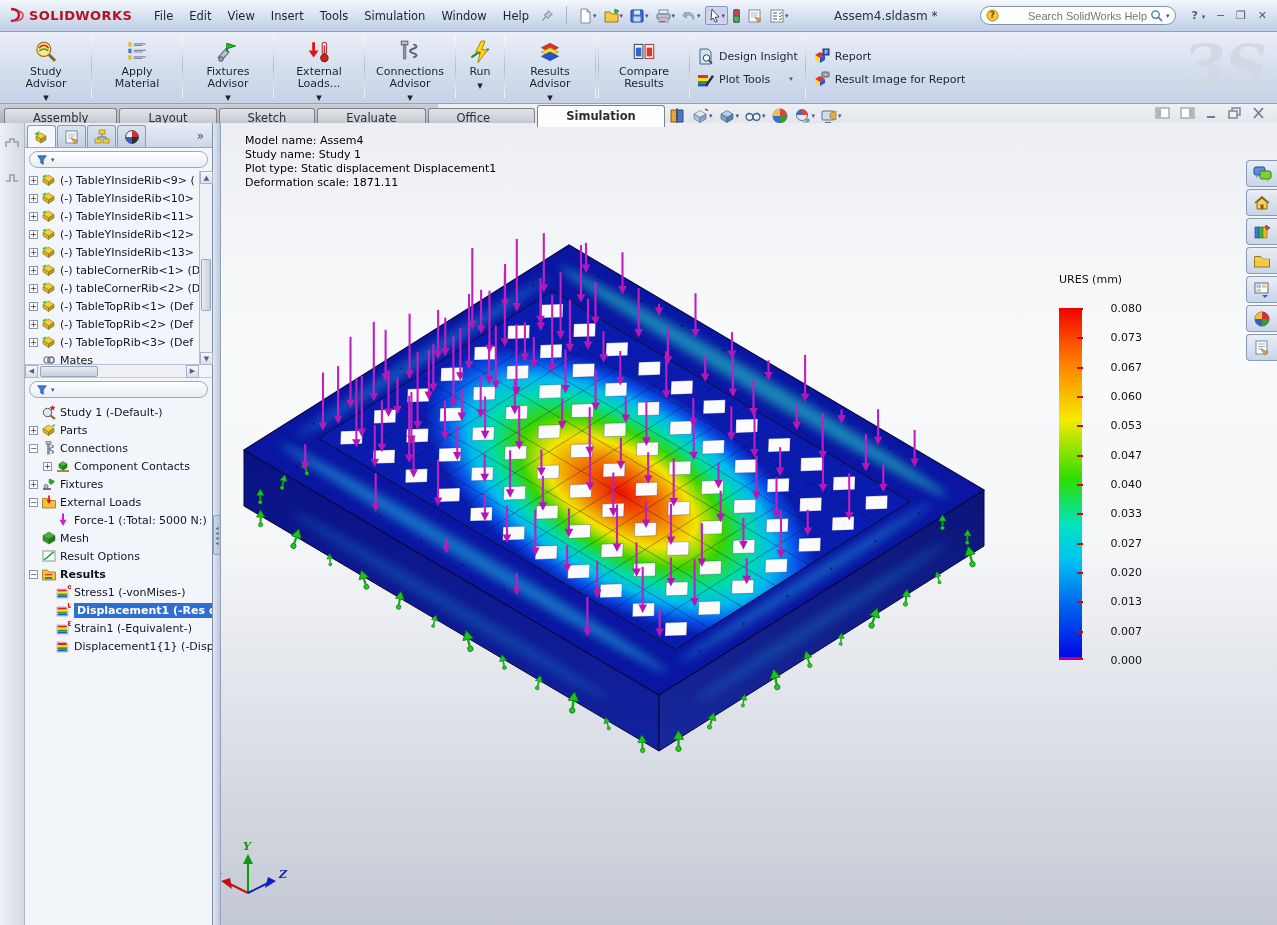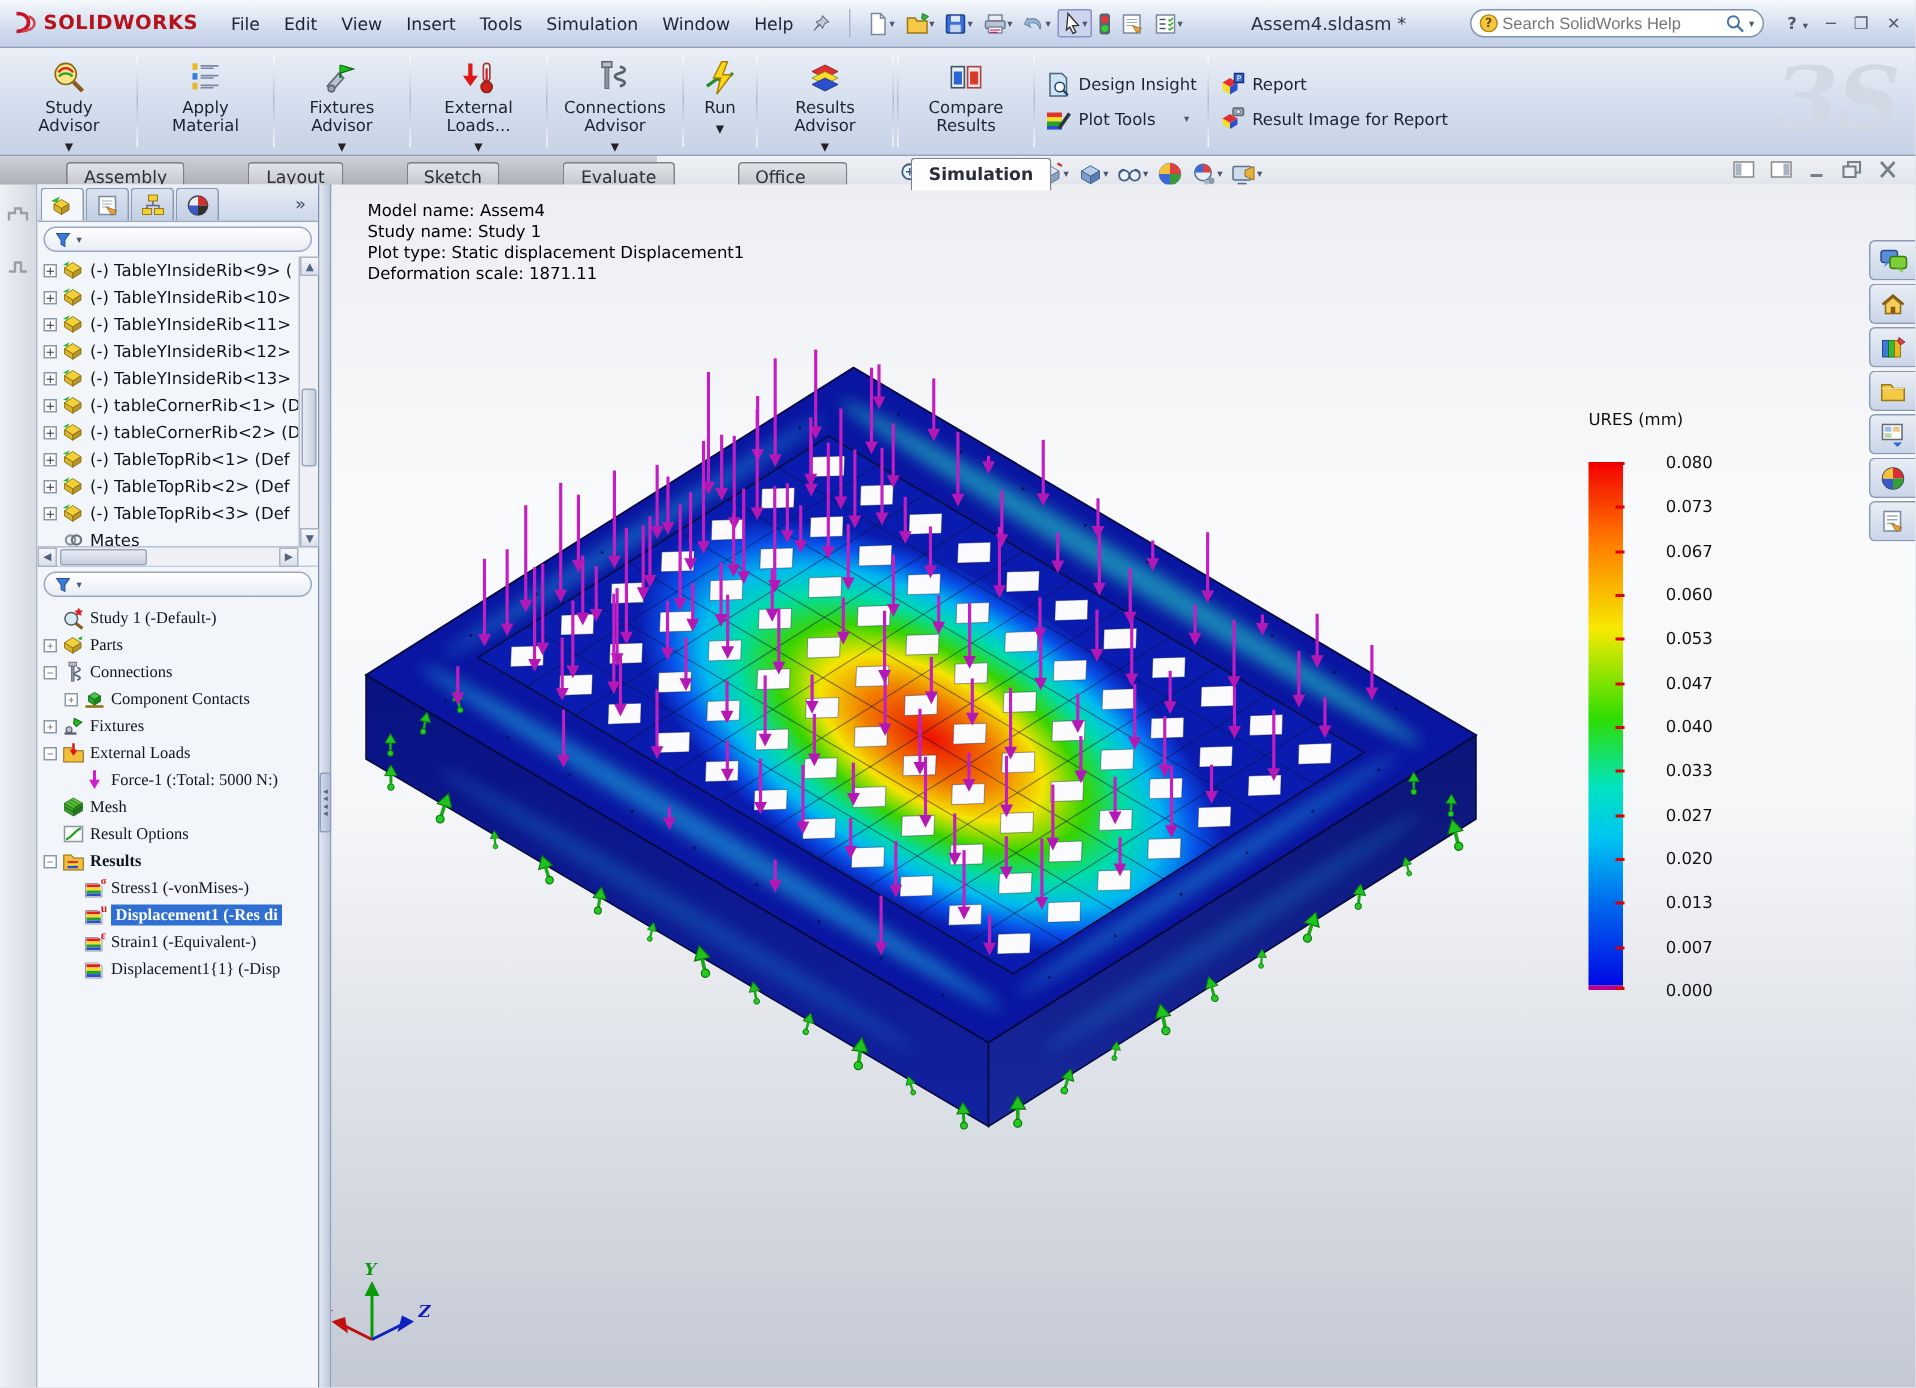--- a/index.html
+++ b/index.html
@@ -14,40 +14,40 @@
   #brand { display:flex; align-items:center; gap:3px; width:132px; }
   #brand-text { font-size:13px; font-weight:bold; color:#b5121b; letter-spacing:.4px; }
   #menubar { display:flex; height:100%; align-items:center; margin-left:8px; }
   .menu-item { padding:0 8px; font-size:11.5px; color:#1c2430; cursor:default; line-height:26px; }
   #pin { margin:0 4px; }
   #qat { display:flex; align-items:center; margin-left:8px; border-left:1px solid #a9b6cd; padding-left:8px; gap:2px; }
   .qat-btn { display:flex; align-items:center; padding:1px 2px; border-radius:2px; }
   .qat-btn.pressed { background:#ccd4ee; border:1px solid #8a93c8; }
   #doc-title { margin-left:auto; font-size:12px; color:#2a3240; white-space:nowrap; }
   #searchbox { margin-left:42px; width:196px; height:19px; background:#fff; border:1px solid #7f92b2; border-radius:10px; display:flex; align-items:center; padding:0 5px; gap:3px; }
-  #searchbox input { flex:1; border:none; outline:none; font-size:11px; color:#555; background:transparent; min-width:10px; }
+  #searchbox input { flex:1; border:none; outline:none; font-size:11px; color:#555; background:transparent; min-width:10px;text-align:right; }
   #winctl { display:flex; align-items:center; gap:12px; margin-left:16px; margin-right:4px; color:#4c5462; }
   .wc { font-size:11px; font-weight:bold; color:#555e6e; }
 
   
   #ribbon { height:72px; background:linear-gradient(#eaeff7,#d2dcec 60%,#c6d2e6); border-bottom:1px solid #93a1bb; display:flex; align-items:stretch; padding:2px 4px 2px 2px; position:relative; }
   .rbtn { display:flex; flex-direction:column; align-items:center; justify-content:flex-start; padding:4px 5px 0; min-width:46px; text-align:center; border:1px solid transparent; }
   .rbtn .ricon { height:26px; display:flex; align-items:center; }
   .rbtn .lbl { font-size:11px; line-height:12px; max-width:76px; color:#1d2430; margin-top:1px; }
   .rbtn .car { height:9px; margin-top:1px; }
   .rbtn.active { background:linear-gradient(#dde0f6,#bfc5ee); border:1px solid #7e86c8; border-radius:3px; }
   .rsep { width:1px; background:linear-gradient(rgba(255,255,255,.9),#afbacf,rgba(255,255,255,.9)); margin:3px 1px; }
   .rsmall-group { display:flex; flex-direction:column; justify-content:center; gap:6px; padding:0 6px; }
   .rsmall { display:flex; align-items:center; gap:5px; font-size:11px; color:#1d2430; white-space:nowrap; }
   #ds-watermark { position:absolute; right:10px; top:2px; font-family:"DejaVu Serif","Liberation Serif",serif; font-style:italic; font-weight:bold; font-size:58px; color:#d3d9e4; line-height:64px; pointer-events:none; }
 
   
   #tabrow { height:23px; position:relative; background:linear-gradient(#eef0f4,#e0e4ea); border-bottom:1px solid #9aa5b5; }
   #tabstrip { position:absolute; left:0; top:0; width:438px; height:23px; background:linear-gradient(#cdd0d6,#a6aab2); display:flex; align-items:flex-end; padding-left:4px; }
-  .tab { height:19px; line-height:18px; padding:0 11px; margin-right:2px; background:linear-gradient(#e2e4e8,#bcc0c7); border:1px solid #7e8288; border-bottom:none; border-radius:3px 3px 0 0; font-size:11.5px; color:#2a2f37;margin-left:40px; }
+  .tab { height:19px; line-height:18px; padding:0 28px; margin-right:2px; background:linear-gradient(#e2e4e8,#bcc0c7); border:1px solid #7e8288; border-bottom:none; border-radius:3px 3px 0 0; font-size:11.5px; color:#2a2f37; }
   .tab.active { background:#fdfdfe; font-weight:bold; height:22px; line-height:21px; position:relative; z-index:2; }
   #hud { position:absolute; left:598px; top:1px; height:21px; display:flex; align-items:center; gap:3px; }
   .hud-btn { display:flex; align-items:center; padding:0 1px; }
   #doc-controls { position:absolute; right:12px; top:3px; display:flex; align-items:center; gap:10px; color:#666e7a; }
 
   
   #main { position:absolute; top:123px; left:0; right:0; bottom:0; display:flex; }
   #left-strip { width:25px; background:linear-gradient(90deg,#edf0f4,#d5d9e1); border-right:1px solid #aeb6c4; display:flex; flex-direction:column; align-items:center; padding-top:12px; gap:16px; }
   #panel { width:188px; background:#f2f5fa; border-right:1px solid #7d8fae; display:flex; flex-direction:column; }
   #panel-tabs { height:25px; background:linear-gradient(#e9eef6,#ccd7e8); border-bottom:1px solid #9aa8c0; display:flex; align-items:flex-end; padding:2px 2px 0 2px; }
@@ -63,21 +63,21 @@
   .ticon { flex:none; width:16px; height:16px; margin-right:3px; }
   .tlabel { font-size:11px; color:#10151d; }
   .trow.sel .tlabel { background:#2f6fd2; color:#fff; font-weight:bold; padding:1px 3px; }
   .trow.bold .tlabel { font-weight:bold; }
   
   .vscroll { position:absolute; right:0; top:0; width:13px; height:194px; background:#eef0f5; border-left:1px solid #b6c0d2; }
   .hscroll { position:absolute; left:0; bottom:0; height:13px; right:13px; background:#eef0f5; border-top:1px solid #b6c0d2; display:flex; align-items:center; }
   .sbtn { width:13px; height:13px; background:linear-gradient(#f6f8fb,#d9dfe9); border:1px solid #aab4c6; font-size:7px; color:#51617e; display:flex; align-items:center; justify-content:center; flex:none; }
   .vthumb { position:absolute; left:1px; right:1px; top:88px; height:52px; background:linear-gradient(90deg,#e7ebf2,#c7d0df); border:1px solid #9aa6bc; border-radius:2px; }
   .hthumb { width:58px; height:11px; margin-left:2px; background:linear-gradient(#e7ebf2,#c7d0df); border:1px solid #9aa6bc; border-radius:2px; }
-  #study-tree { padding-top:2px;font-family:Liberation Serif, serif; }
+  #study-tree { padding-top:2px; }
   #splitter { width:8px; background:linear-gradient(90deg,#e2e8f1,#bcc8da); border-right:1px solid #93a2bb; position:relative; }
   #split-handle { position:absolute; left:0; top:392px; width:8px; height:40px; background:linear-gradient(90deg,#cfd9e8,#aebdd4); border:1px solid #8fa0bb; border-radius:2px; font-size:6px; color:#51617e; display:flex; flex-direction:column; align-items:center; justify-content:center; line-height:5px; }
 
   
   #viewport { flex:1; position:relative; overflow:hidden; background:linear-gradient(180deg,#eceef2 0%,#f9fafb 28%,#f5f6f8 52%,#d6dae2 82%,#c3c9d4 100%); }
   #vp-annotation { position:absolute; left:24px; top:11px; line-height:14px; font-size:11px; color:#000; }
   #model-layer { position:absolute; left:-222px; top:-123px; width:1277px; height:925px; pointer-events:none; }
   #legend { position:absolute; left:838px; top:150px; width:110px; }
   #legend-title { font-size:11px; color:#111; margin-bottom:22px; }
   #legend-body { display:flex; }

